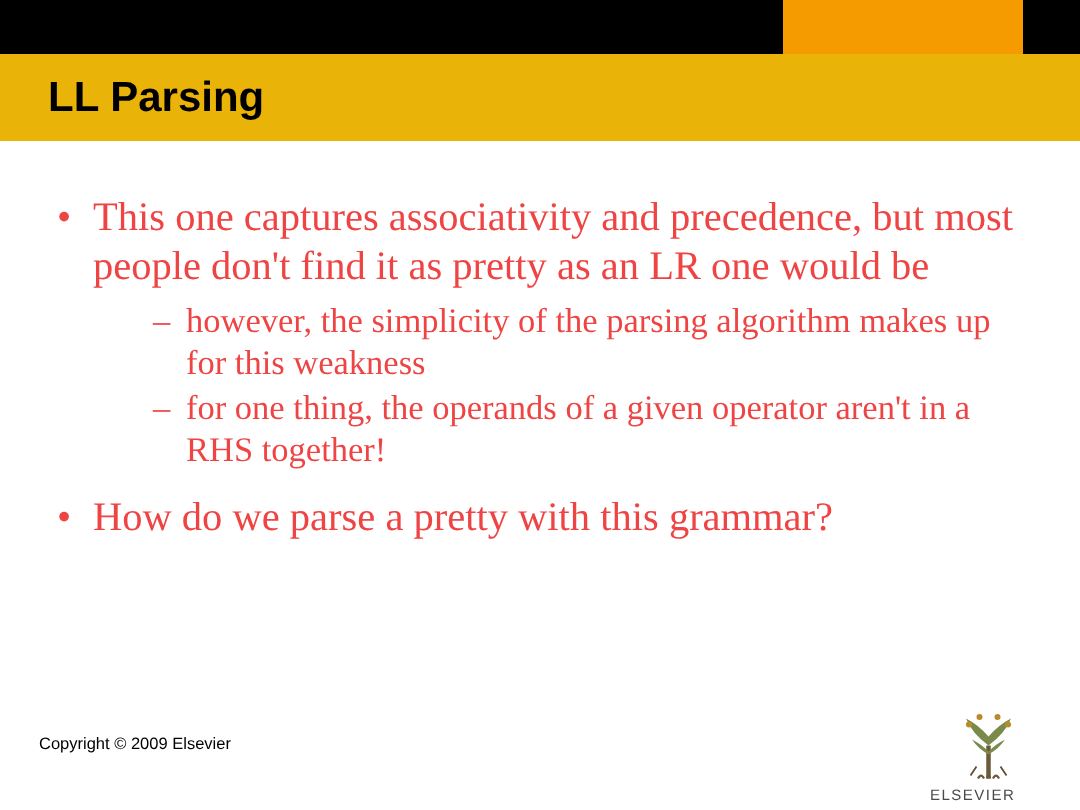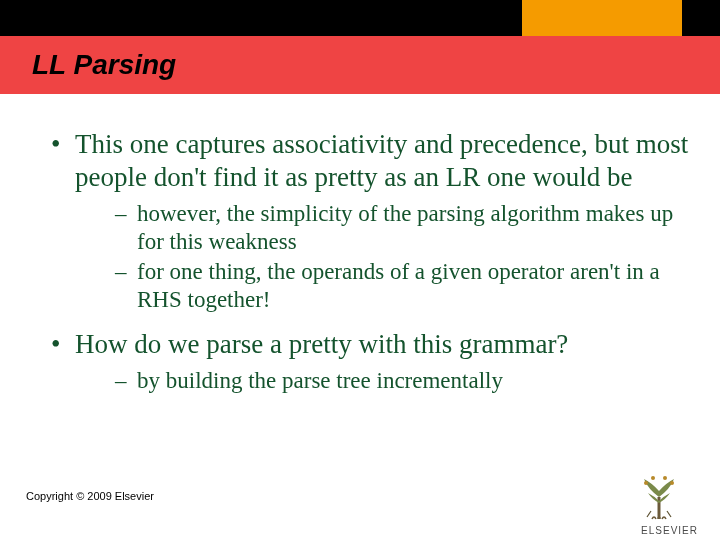--- a/index.html
+++ b/index.html
@@ -1,30 +1,30 @@
 <!DOCTYPE html>
 <html><head>
 <meta charset="utf-8">
 <style>
   * { margin: 0; padding: 0; box-sizing: border-box; }
   html, body { width: 720px; height: 540px; background: #ffffff; font-family: "Times New Roman", Times, serif; overflow: hidden; }
   .slide { position: relative; width: 720px; height: 540px; }
   .top-bar { position: absolute; top: 0; left: 0; width: 720px; height: 36px; background: #000000; }
   .orange-box { position: absolute; top: 0; right: 38px; width: 160px; height: 36px; background: #f59b00; }
-  .title-bar { position: absolute; top: 36px; left: 0; width: 720px; height: 58px; background: #ef4444; display: flex; align-items: center; padding-left: 32px; font-style: italic; }
+  .title-bar { position: absolute; top: 36px; left: 0; width: 720px; height: 58px; background: #eab308; display: flex; align-items: center; padding-left: 32px; }
   .title-bar h1 { font-family: Arial, Helvetica, sans-serif; font-weight: 900; font-size: 28px; color: #000; letter-spacing: 0px; }
-  .content { position: absolute; top: 128px; left: 45px; width: 648px; color: #14532d; }
+  .content { position: absolute; top: 128px; left: 32px; width: 648px; color: #ef4444; }
   .top-bullet { list-style: none; margin-bottom: 18px; }
   .top-bullet > li { position: relative; padding-left: 30px; font-size: 27px; line-height: 1.22; margin-bottom: 6px; }
   .top-bullet > li::before { content: "•"; position: absolute; left: 6px; top: 0; font-size: 27px; }
   .sub-bullet { list-style: none; margin-top: 6px; margin-bottom: 14px; }
   .sub-bullet > li { position: relative; padding-left: 62px; font-size: 23px; line-height: 1.22; margin-bottom: 2px; }
   .sub-bullet > li::before { content: "–"; position: absolute; left: 40px; top: 0; font-size: 23px; }
   .copyright { position: absolute; left: 26px; bottom: 38px; font-family: Arial, Helvetica, sans-serif; font-size: 11px; color: #000; margin-top: 45px; }
-  .logo { position: absolute; right: 22px; bottom: 4px; width: 78px; text-align: right; }
+  .logo { position: absolute; right: 22px; bottom: 4px; width: 78px; text-align: left; }
   .logo-tree { width: 54px; height: 54px; margin: 0 auto 2px auto; }
   .logo-tree svg { width: 54px; height: 54px; display: block; }
   .logo-word { font-family: Arial, Helvetica, sans-serif; font-size: 10px; letter-spacing: 1px; color: #4a4a4a; font-weight: 500; }
 </style>
 </head>
 <body>
 
 <div class="slide">
   <div class="top-bar"></div>
   <div class="orange-box"></div>
@@ -36,23 +36,20 @@
     <ul class="top-bullet">
       <li>
         <span>This one captures associativity and precedence, but most people don't find it as pretty as an LR one would be</span>
         <ul class="sub-bullet">
           <li><span>however, the simplicity of the parsing algorithm makes up for this weakness</span></li>
           <li><span>for one thing, the operands of a given operator aren't in a RHS together!</span></li>
         </ul>
       </li>
       <li>
         <span>How do we parse a pretty with this grammar?</span>
-        <ul class="sub-bullet">
-          <li><span>by building the parse tree incrementally</span></li>
-        </ul>
       </li>
     </ul>
   </div>
 
   <div class="copyright">Copyright © 2009 Elsevier</div>
 
   <div class="logo">
     <div class="logo-tree">
       <svg viewBox="0 0 54 54">
         <rect x="0" y="0" width="54" height="54" fill="none"></rect>

